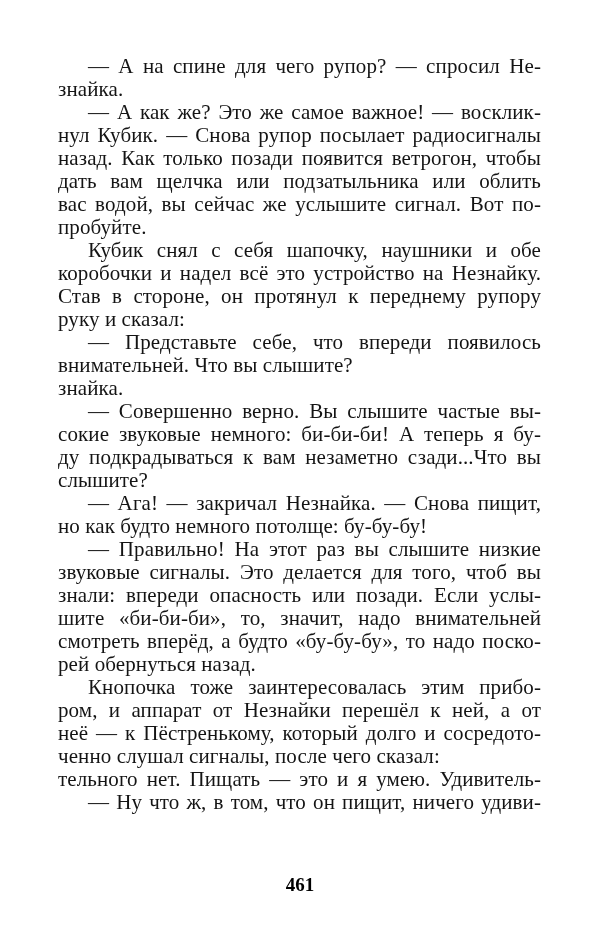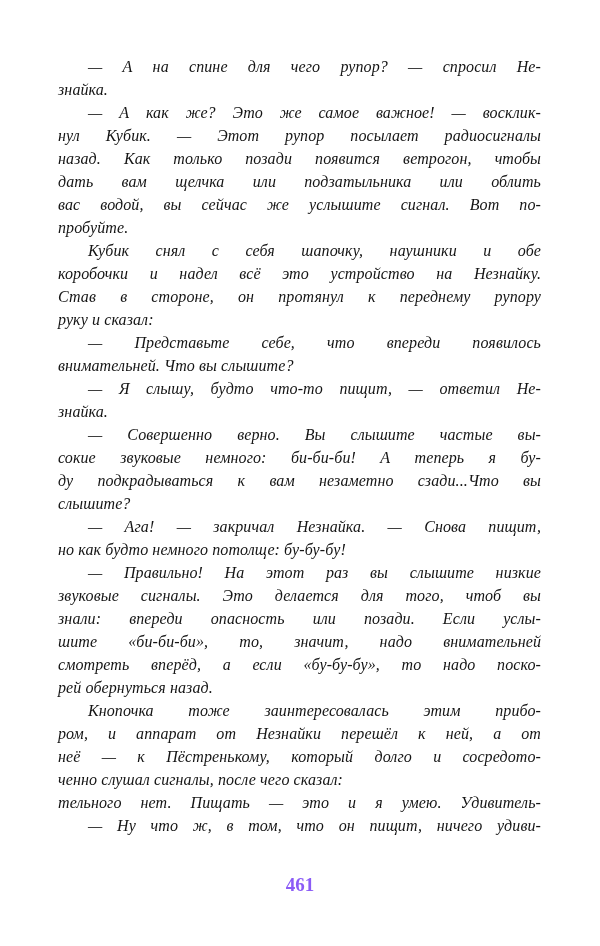--- a/index.html
+++ b/index.html
@@ -18,76 +18,74 @@
     .page {
       position: absolute;
       left: 58px;
       top: 55px;
       width: 483px;
     }
     .line {
       display: block;
       height: 23px;
       line-height: 23px;
-      font-size: 16px;
+      font-size: 21px;
       white-space: nowrap;
       text-align: justify;
       text-align-last: justify;
       letter-spacing: 0.1px;
-      font-style: italic;
     }
     .line.indent {
       padding-left: 30px;
     }
     .line.last {
       text-align-last: left;
     }
     .page-number {
       position: absolute;
       left: 0;
       width: 600px;
       top: 874px;
       text-align: center;
       font-family: "Liberation Serif", "DejaVu Serif", serif;
       font-weight: bold;
       font-size: 19px;
-      color: #8b5cf6;
+      color: #000000;
     }
   </style>
 </head>
 <body>
 
 <div class="page" id="page-text">
     <span class="line indent">— А на спине для чего рупор? — спросил Не-</span>
     <span class="line last">знайка.</span>
     <span class="line indent">— А как же? Это же самое важное! — восклик-</span>
-    <span class="line">нул Кубик. — Этот рупор посылает радиосигналы</span>
+    <span class="line">нул Кубик. — Снова рупор посылает радиосигналы</span>
     <span class="line">назад. Как только позади появится ветрогон, чтобы</span>
     <span class="line">дать вам щелчка или подзатыльника или облить</span>
     <span class="line">вас водой, вы сейчас же услышите сигнал. Вот по-</span>
     <span class="line last">пробуйте.</span>
     <span class="line indent">Кубик снял с себя шапочку, наушники и обе</span>
     <span class="line">коробочки и надел всё это устройство на Незнайку.</span>
     <span class="line">Став в стороне, он протянул к переднему рупору</span>
     <span class="line last">руку и сказал:</span>
     <span class="line indent">— Представьте себе, что впереди появилось</span>
     <span class="line last">внимательней. Что вы слышите?</span>
-    <span class="line indent">— Я слышу, будто что-то пищит, — ответил Не-</span>
     <span class="line last">знайка.</span>
     <span class="line indent">— Совершенно верно. Вы слышите частые вы-</span>
     <span class="line">сокие звуковые немного: би-би-би! А теперь я бу-</span>
     <span class="line">ду подкрадываться к вам незаметно сзади...Что вы</span>
     <span class="line last">слышите?</span>
     <span class="line indent">— Ага! — закричал Незнайка. — Снова пищит,</span>
     <span class="line last">но как будто немного потолще: бу-бу-бу!</span>
     <span class="line indent">— Правильно! На этот раз вы слышите низкие</span>
     <span class="line">звуковые сигналы. Это делается для того, чтоб вы</span>
     <span class="line">знали: впереди опасность или позади. Если услы-</span>
     <span class="line">шите «би-би-би», то, значит, надо внимательней</span>
-    <span class="line">смотреть вперёд, а если «бу-бу-бу», то надо поско-</span>
+    <span class="line">смотреть вперёд, а будто «бу-бу-бу», то надо поско-</span>
     <span class="line last">рей обернуться назад.</span>
     <span class="line indent">Кнопочка тоже заинтересовалась этим прибо-</span>
     <span class="line">ром, и аппарат от Незнайки перешёл к ней, а от</span>
     <span class="line">неё — к Пёстренькому, который долго и сосредото-</span>
     <span class="line last">ченно слушал сигналы, после чего сказал:</span>
     <span class="line">тельного нет. Пищать — это и я умею. Удивитель-</span>
     <span class="line indent">— Ну что ж, в том, что он пищит, ничего удиви-</span>
   </div>
 
 <div class="page-number">461</div>

